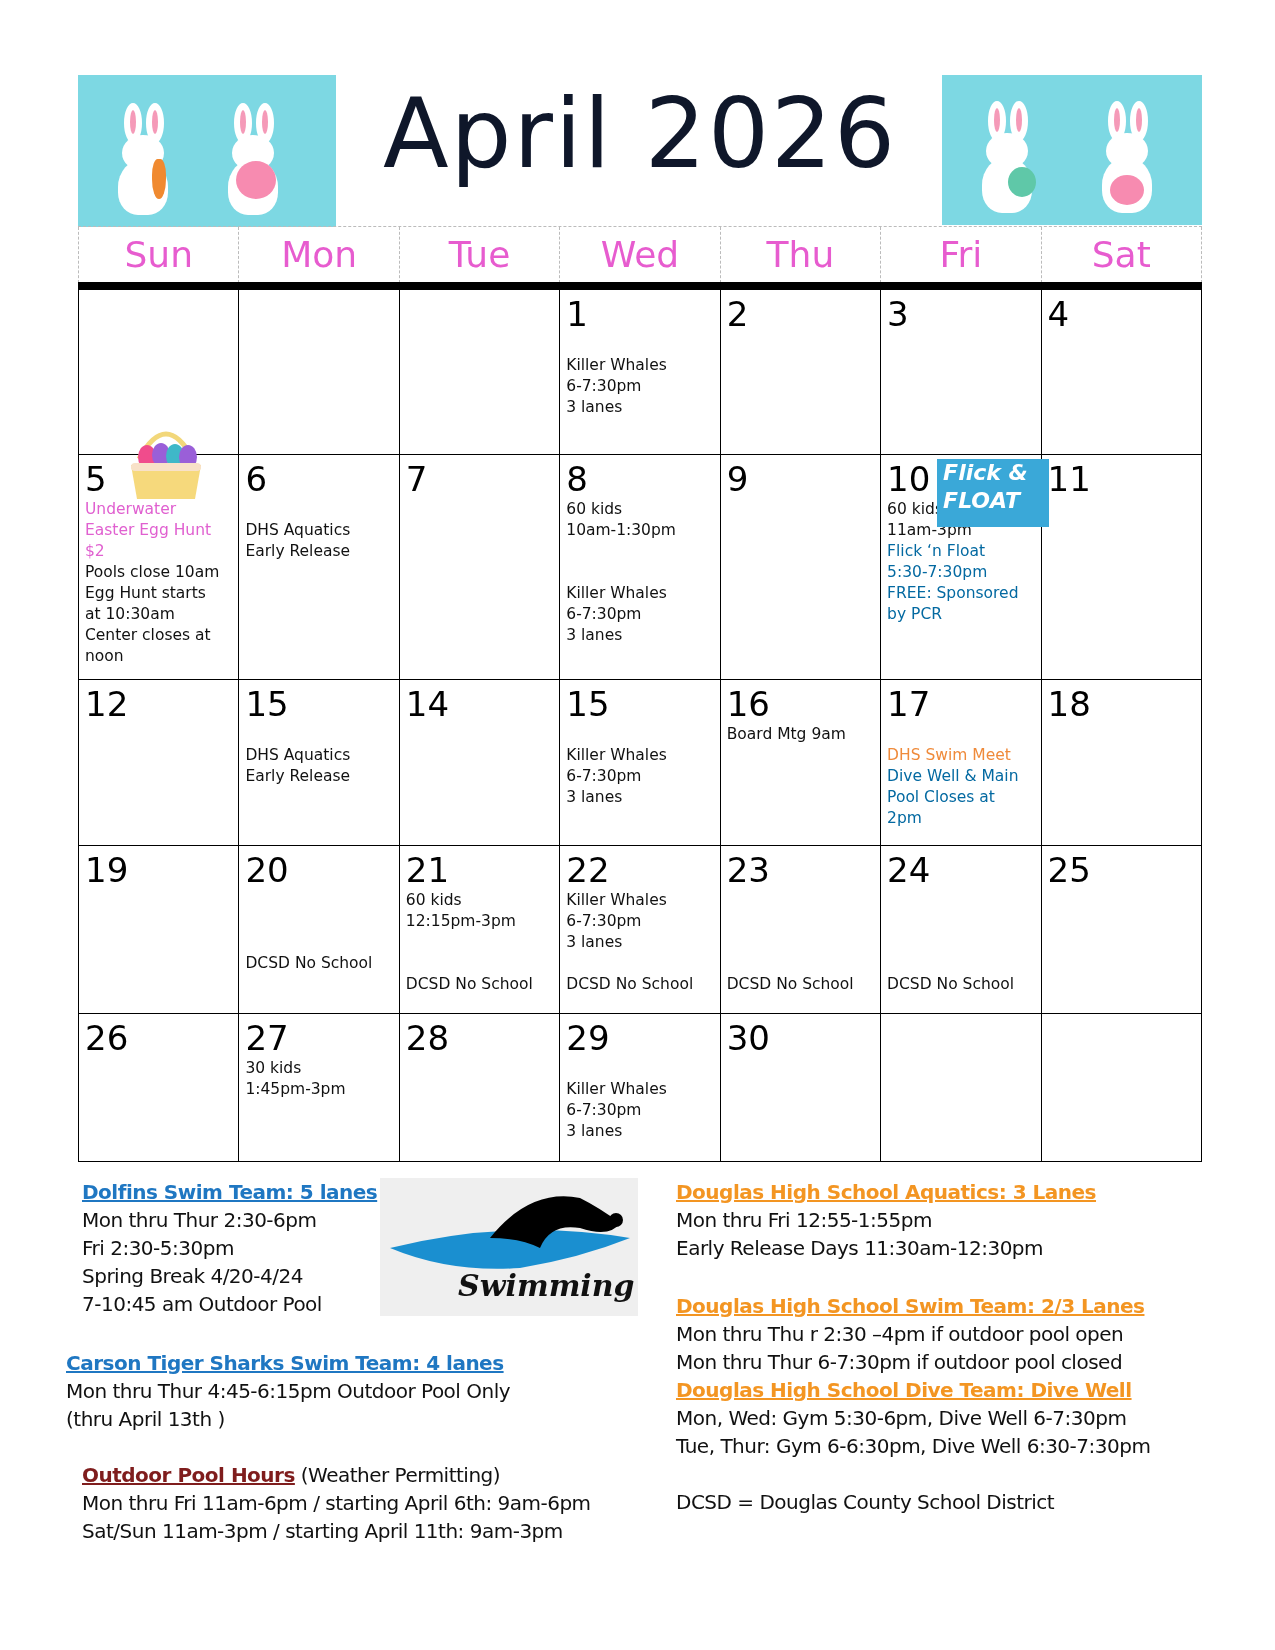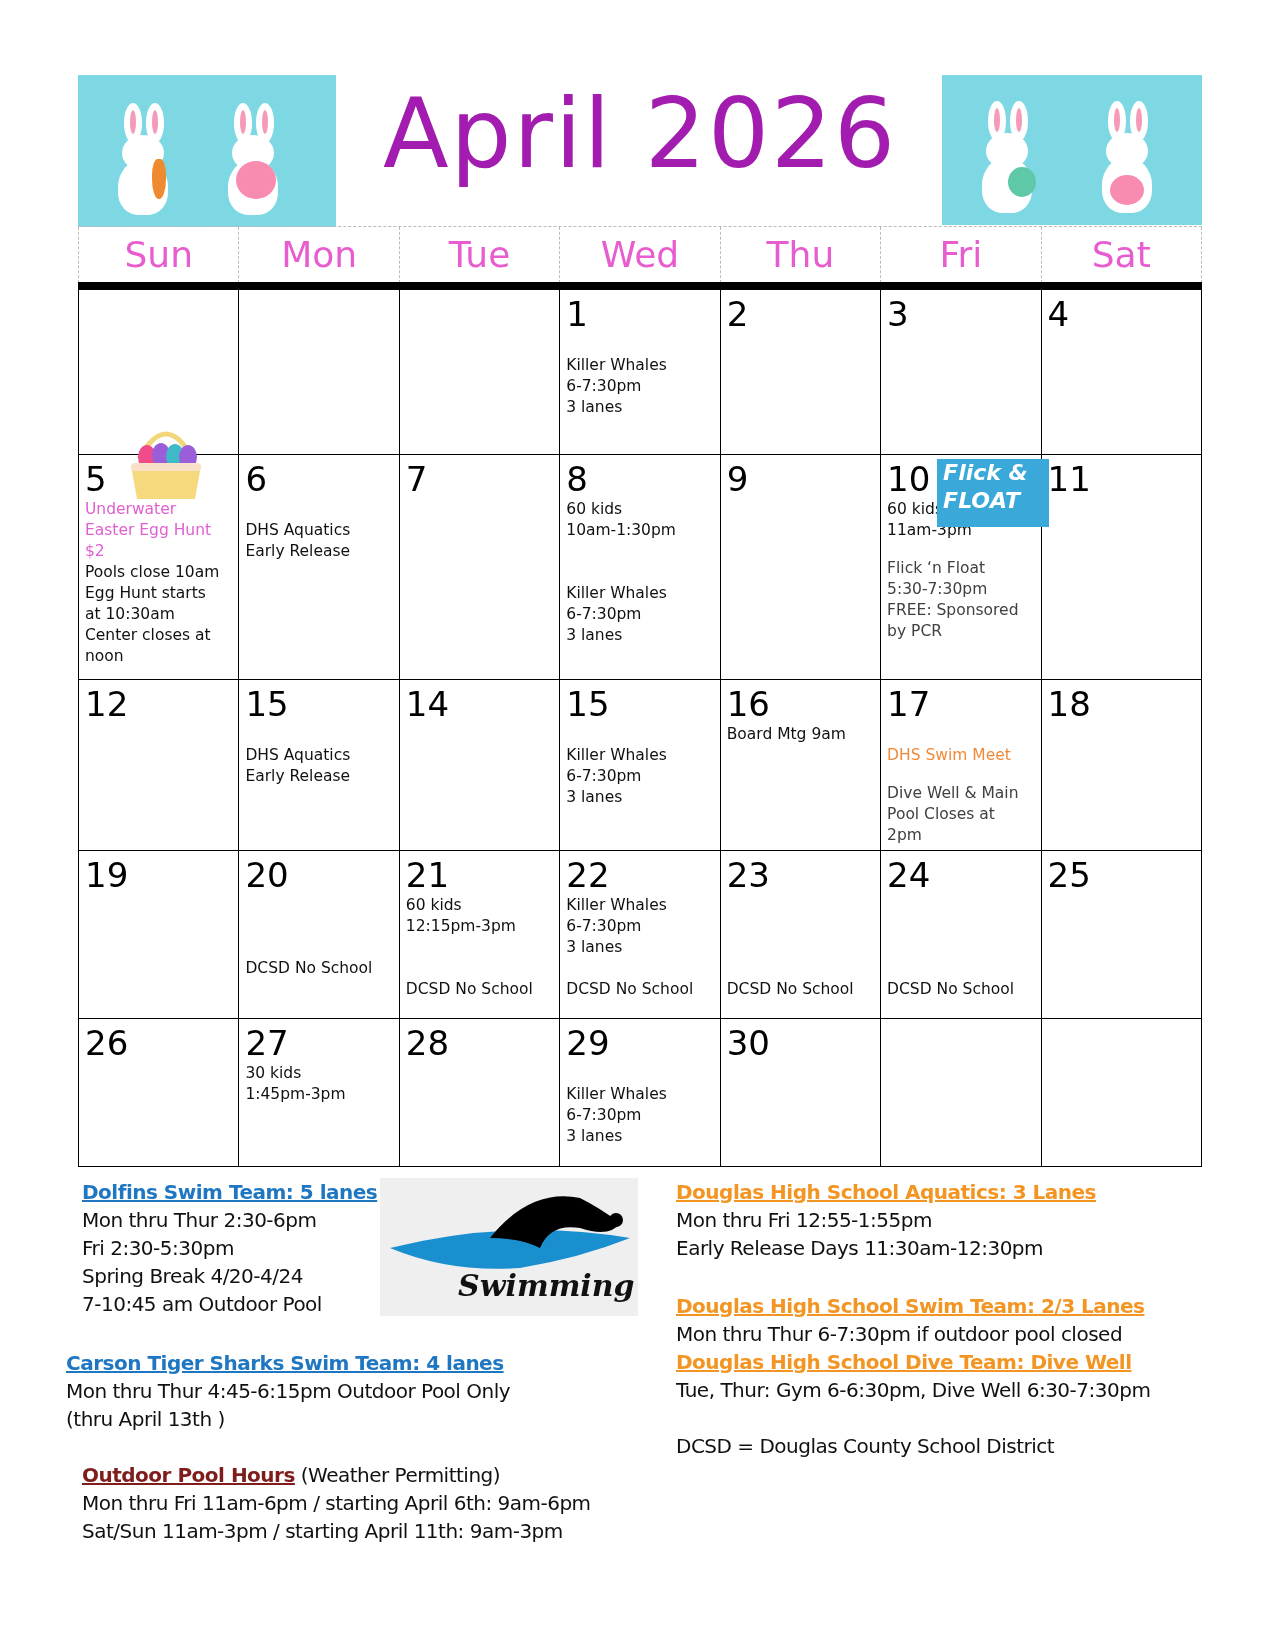--- a/index.html
+++ b/index.html
@@ -7,31 +7,31 @@
   .banner-left, .banner-right { position:absolute; background:#7dd8e3; }
   .banner-left { left:78px; top:75px; width:258px; height:152px; }
   .banner-right { left:942px; top:75px; width:260px; height:150px; }
   .bunny { position:absolute; bottom:12px; width:70px; height:96px; }
   .bunny .body { position:absolute; left:10px; bottom:0; width:50px; height:56px; background:#fff; border-radius:50% 50% 40% 40%; }
   .bunny .head { position:absolute; left:14px; bottom:44px; width:42px; height:36px; background:#fff; border-radius:50%; }
   .bunny .ear { position:absolute; bottom:72px; width:12px; height:34px; background:#fff; border-radius:50%; border:3px solid #fff; box-shadow: inset 0 0 0 4px #fff; }
   .bunny .ear::after { content:""; position:absolute; left:3px; top:4px; width:6px; height:24px; background:#f59ab8; border-radius:50%; }
   .bunny .ear.l { left:16px; } .bunny .ear.r { left:38px; }
   .bunny .prop { position:absolute; left:28px; bottom:16px; width:26px; height:26px; border-radius:50%; }
-  .title { position:absolute; left:360px; top:78px; width:560px; text-align:center; font-family:"DejaVu Sans", sans-serif; font-size:96px; color:#a21caf; letter-spacing:2px; }
+  .title { position:absolute; left:360px; top:78px; width:560px; text-align:center; font-family:"DejaVu Sans", sans-serif; font-size:96px; color:#0f172a; letter-spacing:2px; }
   .dayhead { position:absolute; left:78px; top:226px; width:1124px; height:56px; display:flex; border-top:1px dashed #bbb; }
   .dayhead div { flex:1; text-align:center; font-size:36px; color:#e75ccf; line-height:56px; border-left:1px dashed #bbb; }
   .dayhead div:first-child { border-left:1px dashed #bbb;text-align:center; }
   .dayhead div:last-child { border-right:1px dashed #bbb; }
   .thick { position:absolute; left:78px; top:282px; width:1124px; height:7px; background:#000; }
   .grid { position:absolute; left:78px; top:289px; width:1124px; border-collapse:collapse; table-layout:fixed; }
   .grid td { border:1.5px solid #000; vertical-align:top; padding:4px 6px; position:relative; }
   .num { font-size:34px; line-height:40px; color:#000; font-family:"DejaVu Sans", sans-serif; }
   .ev { font-size:15.5px; line-height:21px; color:#111; white-space:pre-line; }
-  .pink { color:#e060d0; } .red { color:#404040;margin-top:17px; } .orange { color:#ef8a3a; }
+  .pink { color:#e060d0; } .red { color:#0369a1; } .orange { color:#ef8a3a; }
   .basket { position:absolute; left:46px; top:-36px; width:82px; height:84px; }
   .flick { position:absolute; left:56px; top:4px; width:112px; height:68px; background:#3aa8d8; color:#fff; font-size:22px; font-style:italic; font-weight:bold; line-height:28px; padding-left:6px; box-sizing:border-box; }
   .info { position:absolute; font-size:20px; line-height:28px; color:#111; letter-spacing:-0.5px; }
   .h { font-weight:bold; text-decoration:underline; }
   .blue { color:#1f77c2; } .green { color:#7f1d1d; } .org { color:#f39522; }
   .swimlogo { position:absolute; left:380px; top:1178px; width:258px; height:138px; background:#efefef; }
 </style>
 </head>
 <body>
 
@@ -309,19 +309,21 @@
     <div>Sat/Sun 11am-3pm / starting April 11th: 9am-3pm</div>
   </div>
 
   <div class="info" style="left:676px;top:1178px;width:560px">
     <div class="h org">Douglas High School Aquatics:  3 Lanes</div>
     <div>Mon thru Fri 12:55-1:55pm</div>
     <div>Early Release Days 11:30am-12:30pm</div>
   </div>
   <div class="info" style="left:676px;top:1292px;width:560px">
     <div class="h org">Douglas High School Swim Team:  2/3 Lanes</div>
+    <div>Mon thru Thu r 2:30 –4pm if  outdoor pool open</div>
     <div>Mon thru Thur  6-7:30pm if outdoor pool closed</div>
     <div class="h org">Douglas High School Dive Team:  Dive Well</div>
+    <div>Mon, Wed: Gym 5:30-6pm, Dive Well 6-7:30pm</div>
     <div>Tue, Thur: Gym 6-6:30pm, Dive Well 6:30-7:30pm</div>
     <div>&nbsp;</div>
     <div>DCSD = Douglas County School District</div>
   </div>
 </div>
 
 </body></html>

